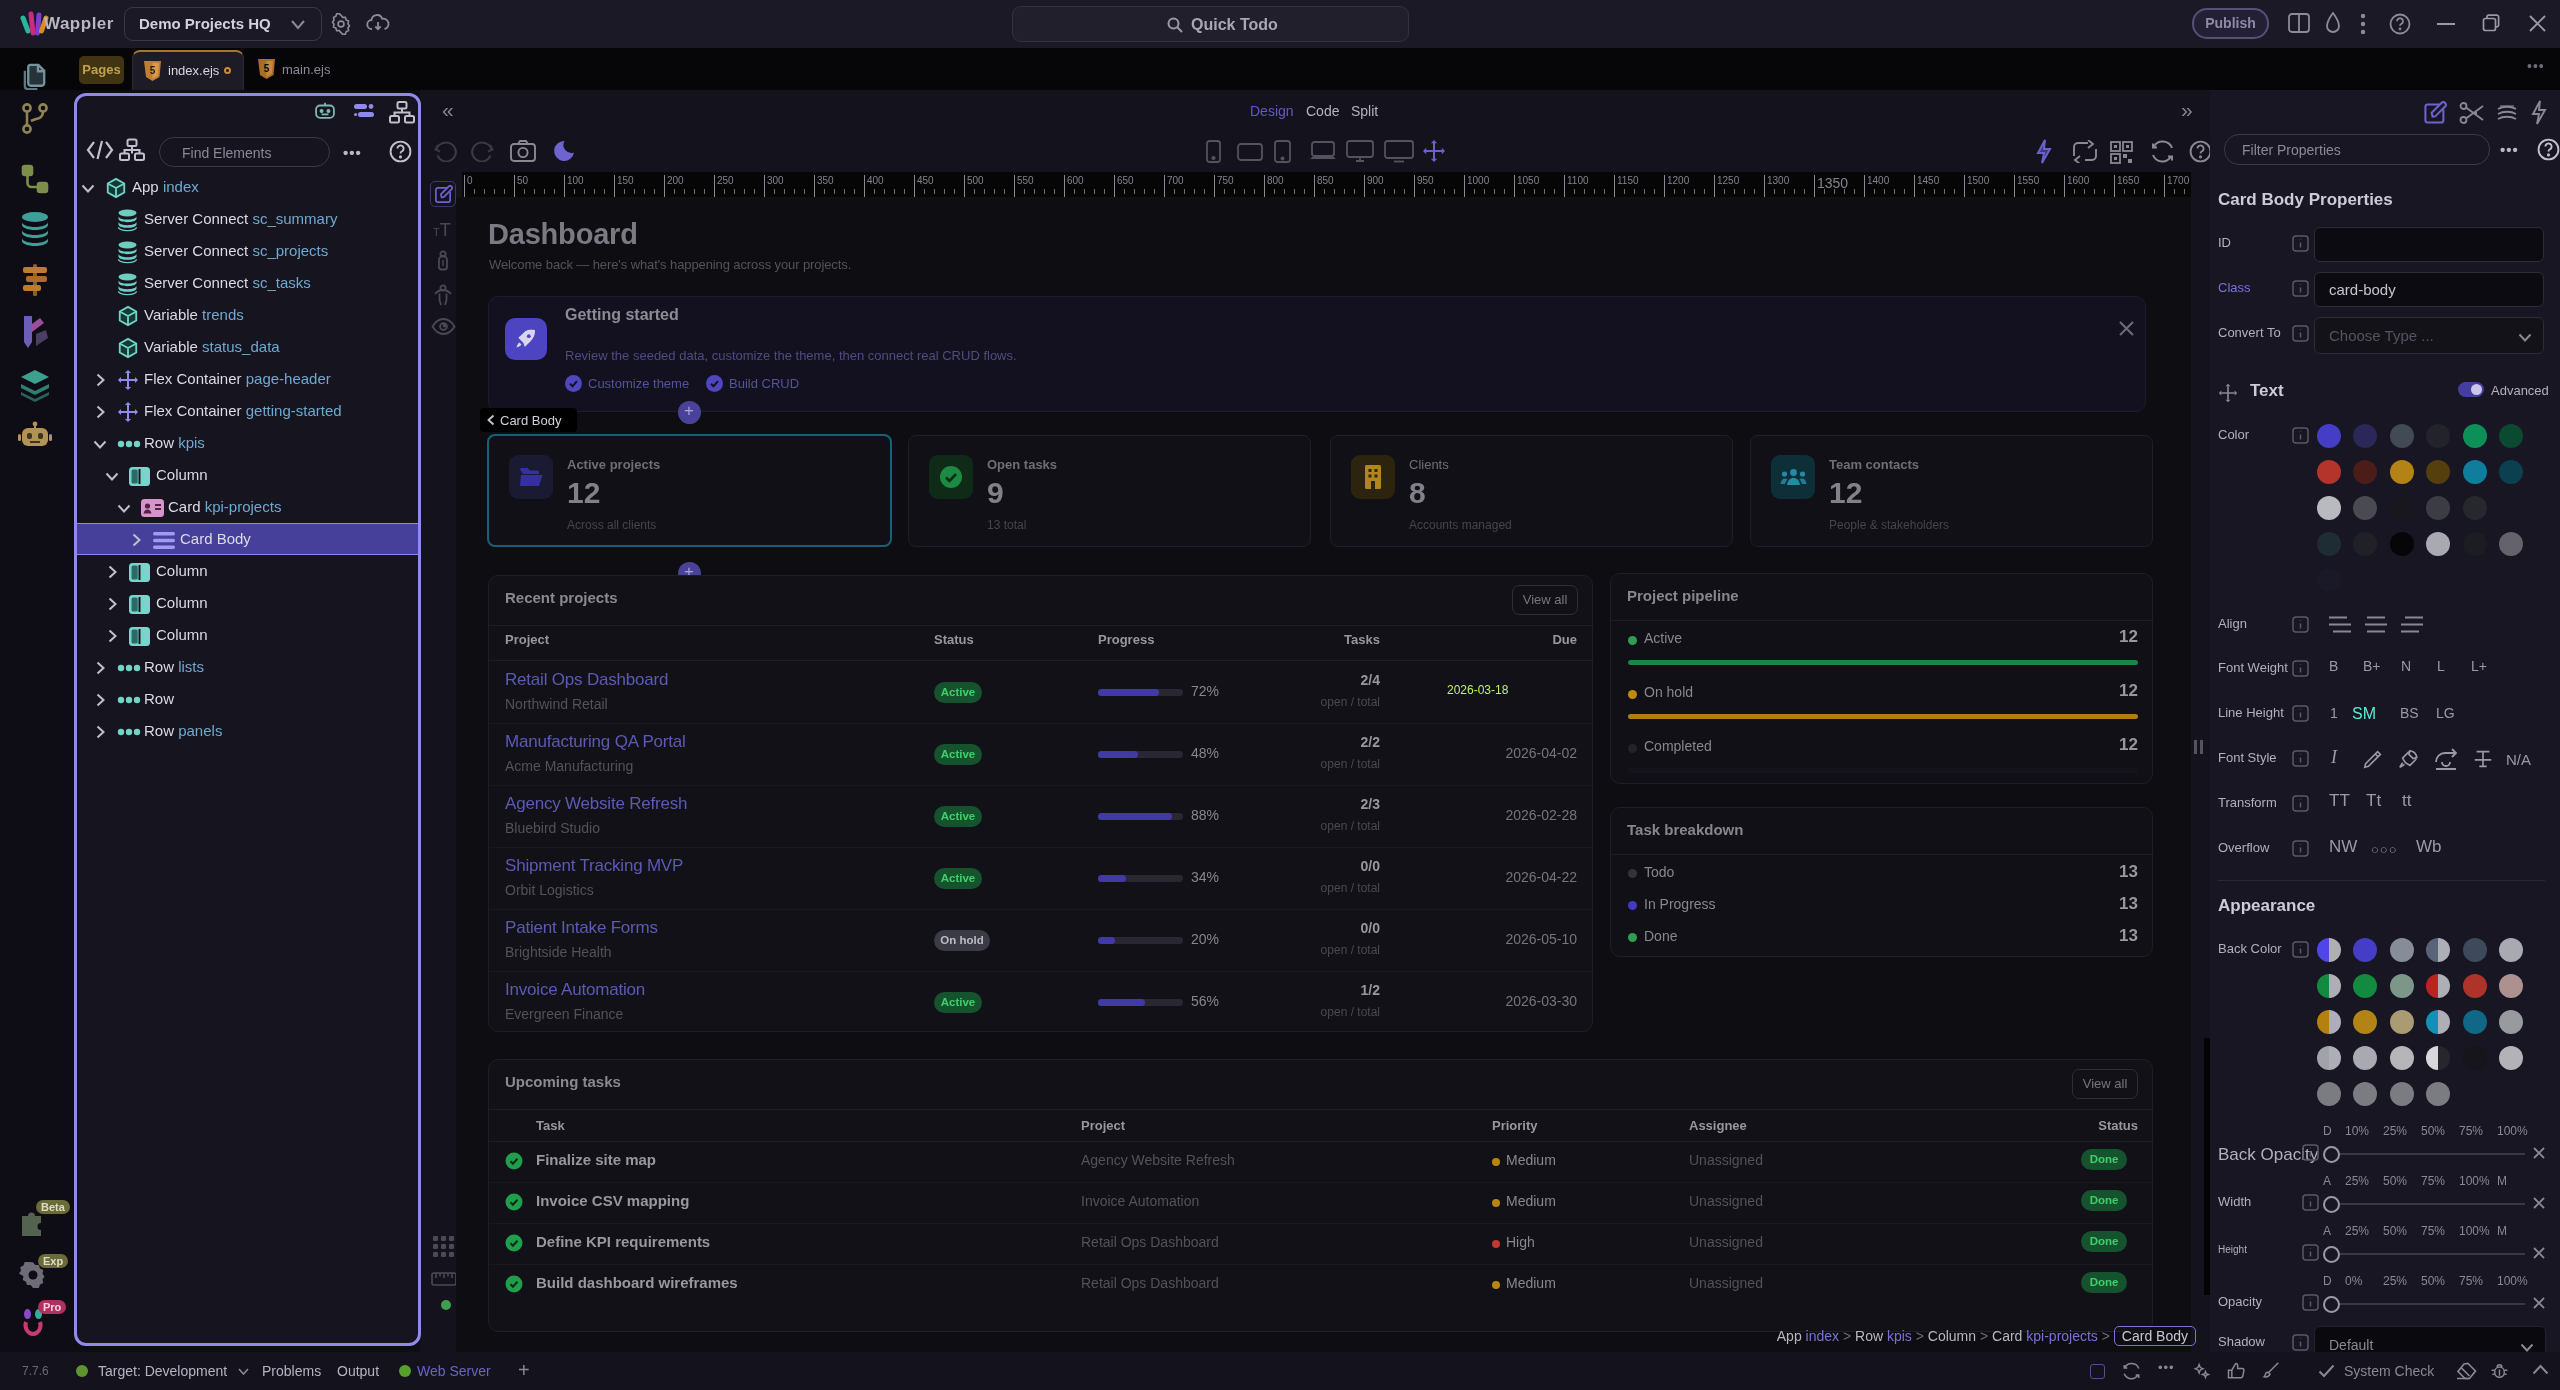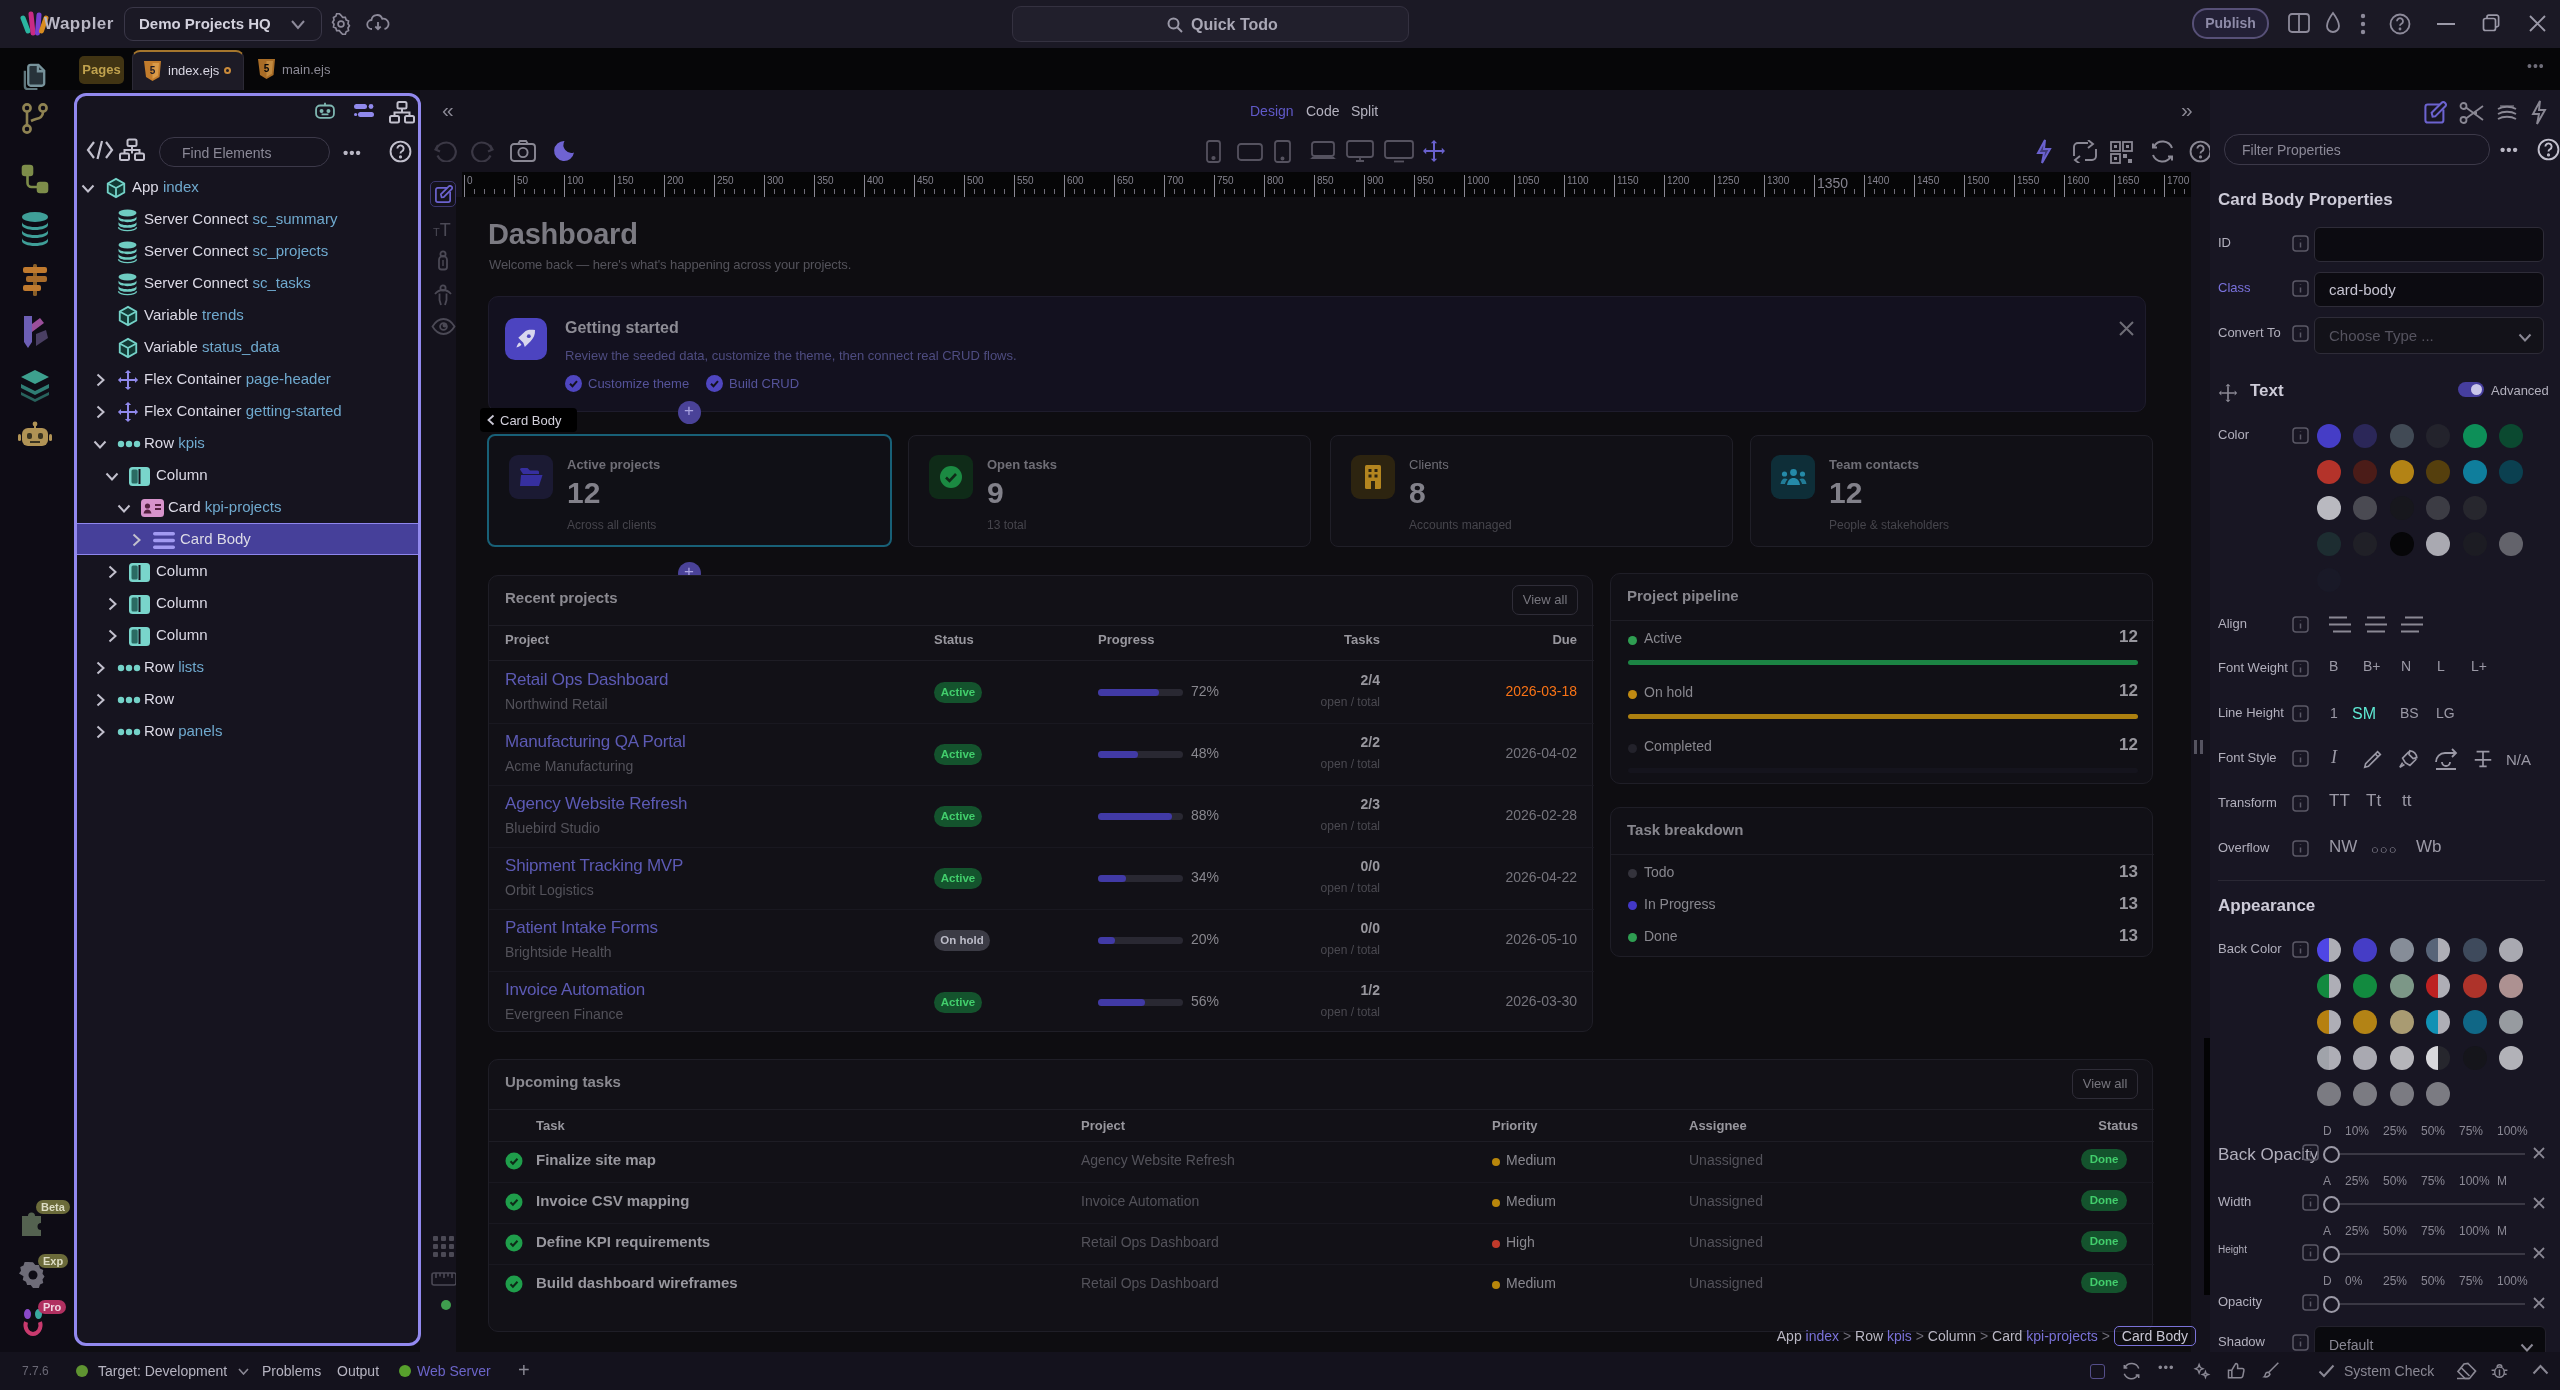--- a/index.html
+++ b/index.html
@@ -524,21 +524,21 @@
       <div class="a" style="left:32px;top:21px;font-size:29px;font-weight:bold;color:#7b7a82;letter-spacing:-.2px">Dashboard</div>
       <div class="a" style="left:33px;top:60px;font-size:13px;color:#54535b;letter-spacing:-.1px">Welcome back — here's what's happening across your projects.</div>
 
       <div class="a" style="left:32px;top:99px;width:1658px;height:116px;background:#13111f;border:1px solid #1e1c2c;border-radius:10px">
         <div class="a" style="left:16px;top:21px;width:42px;height:42px;background:#4c44c0;border-radius:10px"></div>
         <svg class="a" style="left:25px;top:30px" width="24" height="24" viewBox="0 0 24 24" fill="#d8d6ee">
             <path d="M21 3c.3 4.5-1.4 8.2-4.4 11.2l-5.8 5.8-1.5-4.3-5-5L10 5.4C13 2.4 16.5 2.7 21 3z"></path>
             <circle cx="14.8" cy="9.2" r="1.9" fill="#4c44c0"></circle>
             <path d="M5.5 15.5c-2 .8-3 4.9-3 4.9s4.1-1 4.9-3z"></path>
           </svg>
-        <div class="a" style="left:76px;top:22px;font-size:16px;font-weight:bold;color:#8d8c95">Getting started</div>
+        <div class="a" style="left:76px;top:9px;font-size:16px;font-weight:bold;color:#8d8c95">Getting started</div>
         <div class="a" style="left:76px;top:51px;font-size:13px;color:#4e4c80">Review the seeded data, customize the theme, then connect real CRUD flows.</div>
         <svg class="a" style="left:76px;top:78px" width="17" height="17" viewBox="0 0 17 17">
             <circle cx="8.5" cy="8.5" r="8.5" fill="#4f46c0"></circle>
             <path d="M5 8.7l2.5 2.5 4.5-5" stroke="#14121f" stroke-width="2" fill="none"></path>
           </svg>
         <div class="a" style="left:99px;top:79px;font-size:13px;color:#55539a">Customize theme</div>
         <svg class="a" style="left:217px;top:78px" width="17" height="17" viewBox="0 0 17 17">
             <circle cx="8.5" cy="8.5" r="8.5" fill="#4f46c0"></circle>
             <path d="M5 8.7l2.5 2.5 4.5-5" stroke="#14121f" stroke-width="2" fill="none"></path>
           </svg>
@@ -625,21 +625,21 @@
       <div class="a" style="left:16px;top:120px;font-size:14px;color:#53525a">Northwind Retail</div>
       <div class="a" style="left:445px;top:106px;width:48px;height:21px;background:#14532d;border-radius:11px">
             <div class="a" style="left:0;top:4px;width:48px;text-align:center;font-size:11.5px;font-weight:bold;color:#42ce6c">Active</div>
           </div>
       <div class="a" style="left:609px;top:113px;width:85px;height:7px;background:#292832;border-radius:4px">
             <div class="a" style="left:0;top:0;width:61px;height:7px;background:#413aa6;border-radius:4px"></div>
           </div>
       <div class="a" style="left:702px;top:107px;font-size:14px;color:#88878e">72%</div>
       <div class="a" style="left:791px;top:96px;width:100px;text-align:right;font-size:14px;font-weight:bold;color:#98979e">2/4</div>
       <div class="a" style="left:791px;top:119px;width:100px;text-align:right;font-size:12px;color:#4a4950">open / total</div>
-      <div class="a" style="left:958px;top:107px;width:130px;text-align:right;font-size:14px;color:#f97316">2026-03-18</div>
+      <div class="a" style="left:958px;top:107px;width:130px;font-size:12px;color:#bef264">2026-03-18</div>
       <div class="a" style="left:0;top:147px;width:1105px;height:1px;background:#191820"></div>
       <div class="a" style="left:16px;top:156px;font-size:17px;color:#5c5ab4;letter-spacing:-.2px">Manufacturing QA Portal</div>
       <div class="a" style="left:16px;top:182px;font-size:14px;color:#53525a">Acme Manufacturing</div>
       <div class="a" style="left:445px;top:168px;width:48px;height:21px;background:#14532d;border-radius:11px">
             <div class="a" style="left:0;top:4px;width:48px;text-align:center;font-size:11.5px;font-weight:bold;color:#42ce6c">Active</div>
           </div>
       <div class="a" style="left:609px;top:175px;width:85px;height:7px;background:#292832;border-radius:4px">
             <div class="a" style="left:0;top:0;width:40px;height:7px;background:#413aa6;border-radius:4px"></div>
           </div>
       <div class="a" style="left:702px;top:169px;font-size:14px;color:#88878e">48%</div>

